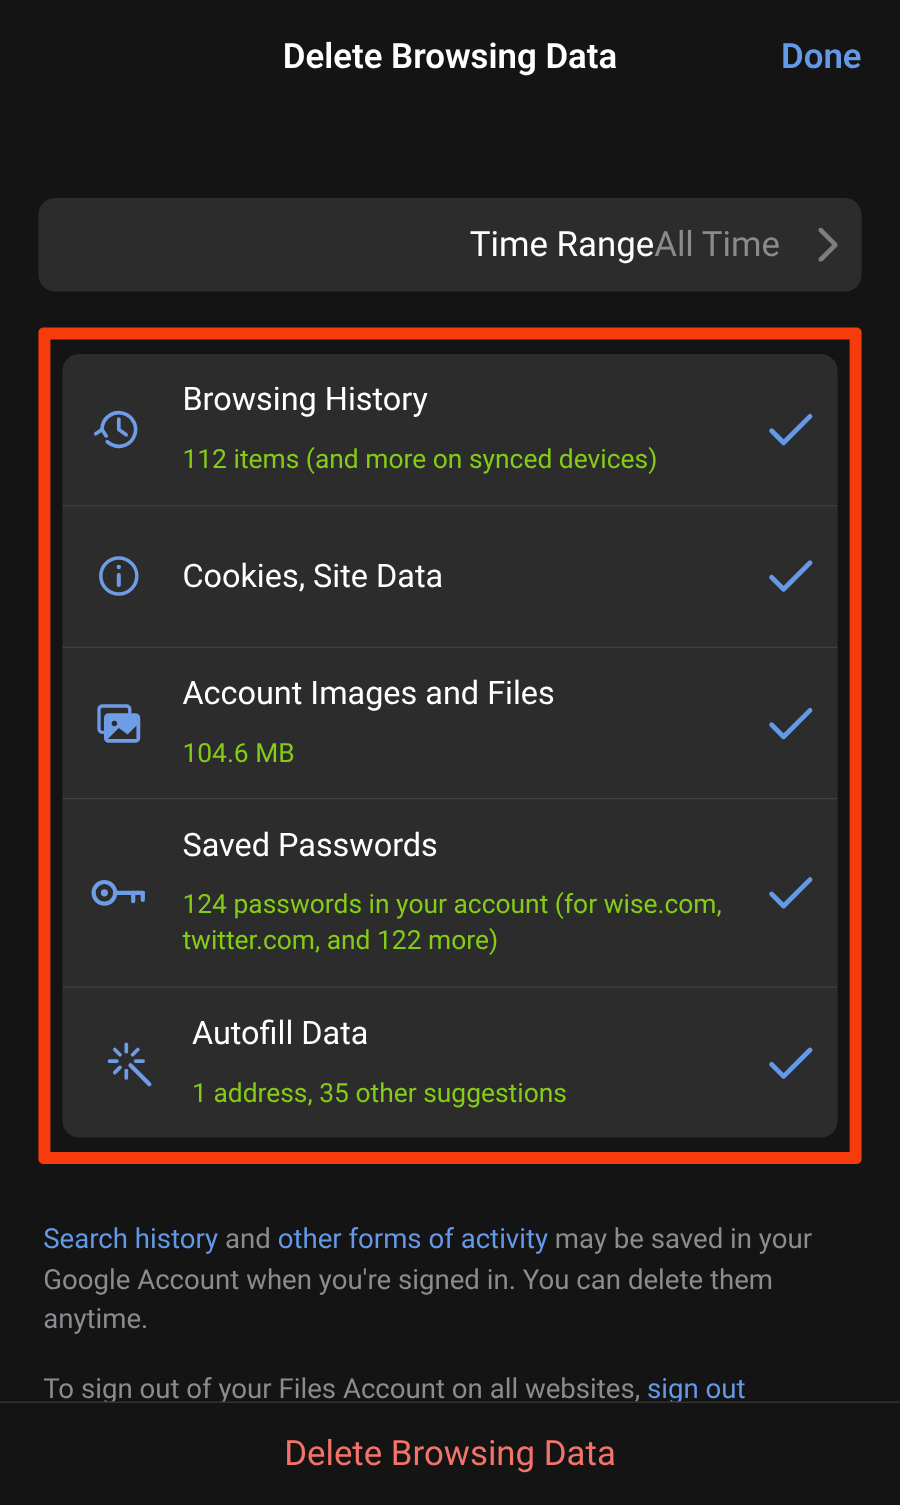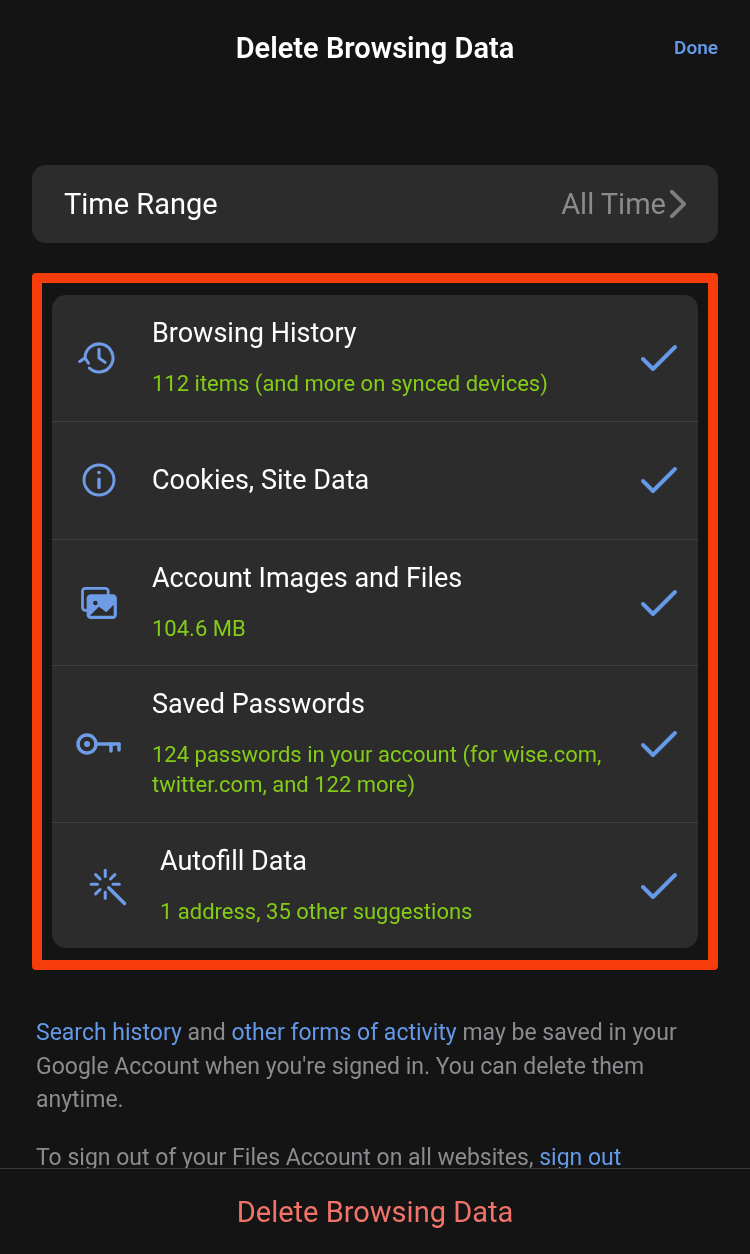--- a/index.html
+++ b/index.html
@@ -24,46 +24,46 @@
       padding: 0 30px;
     }
     .header-title {
       font-size: 29px;
       font-weight: 600;
       color: #ffffff;
     }
     .done-button {
       position: absolute;
       right: 32px;
-      font-size: 19px;
+      font-size: 29px;
       font-weight: 600;
       color: #6499e8;
       cursor: pointer;
     }
     .content {
       padding: 0 32px;
     }
     .time-range-row {
       margin-top: 70px;
       background: #2c2c2d;
       border-radius: 14px;
-      padding: 22px 32px;
-      display: flex;
-      align-items: center;
-      justify-content: space-between;
+      padding: 22px 20px;
+      display: flex;
+      align-items: center;
+      justify-content: flex-end;
       cursor: pointer;
     }
     .time-range-label {
       font-size: 29px;
       color: #ffffff;
     }
     .time-range-right {
       display: flex;
       align-items: center;
-      gap: 4px;
+      gap: 32px;
     }
     .time-range-value {
       font-size: 29px;
       color: #8b8b8f;
     }
     .chevron-icon {
       width: 16px;
       height: 28px;
     }
     .outlined-box {

